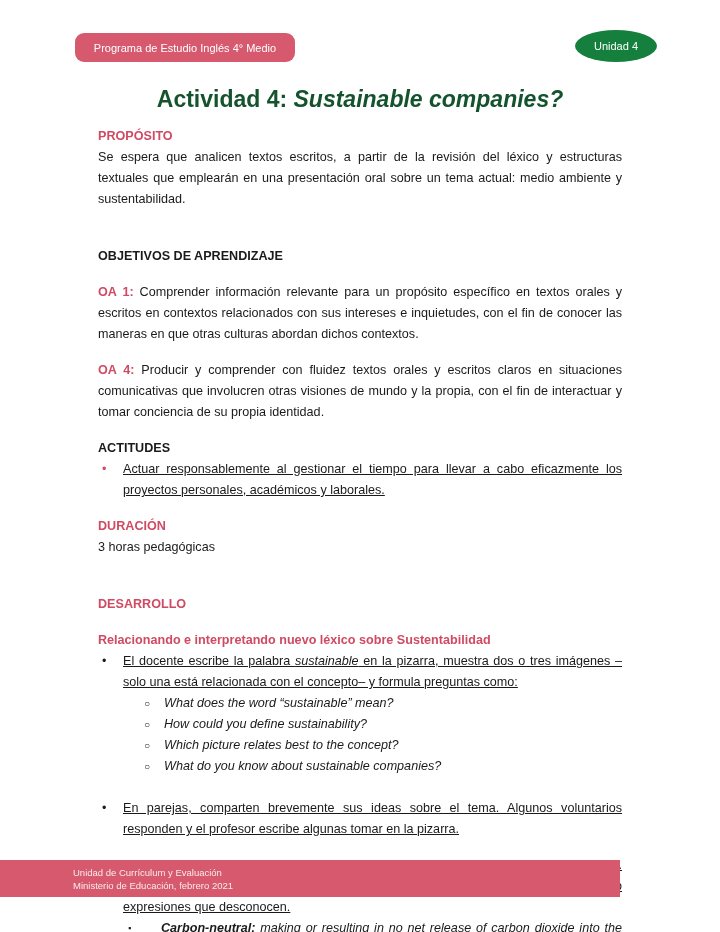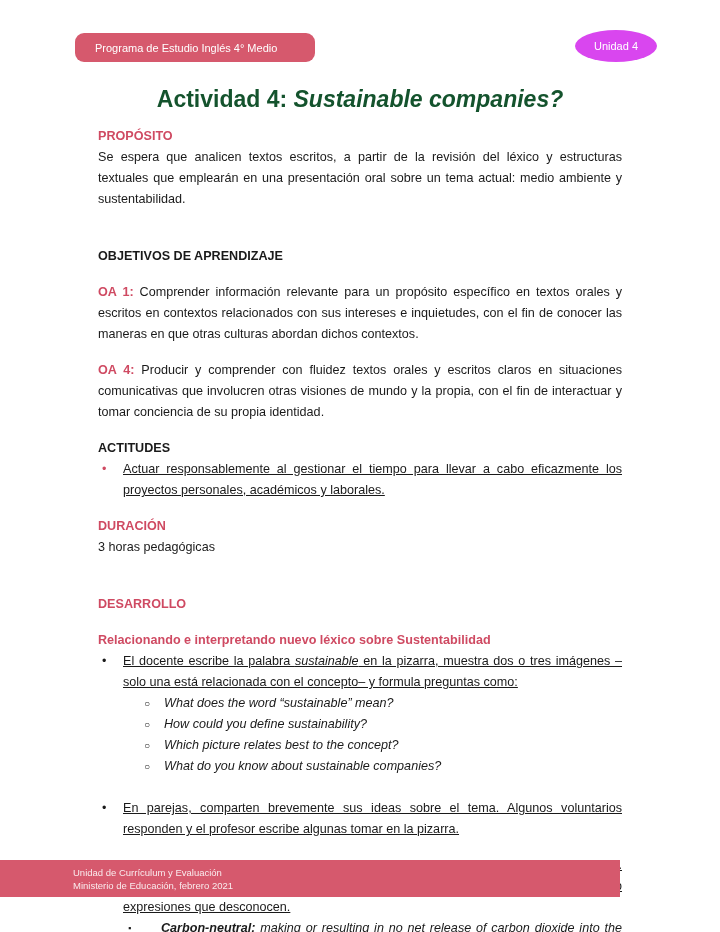--- a/index.html
+++ b/index.html
@@ -13,27 +13,26 @@
   }
   .page{width:720px;height:932px;position:relative;}
 
   
   .hdr{position:absolute;top:30px;left:0;right:0;height:36px;}
   .badge-left{
     position:absolute;left:75px;top:3px;
     background:#d6596d;color:#ffffff;
     border-radius:9px;
     width:220px;height:29px;
-    display:flex;align-items:center;justify-content:flex-start;
+    display:flex;align-items:center;justify-content:center;
     font-size:11px;
-    padding-left:20px;
   }
   .badge-right{
     position:absolute;left:575px;top:0px;
-    background:#d946ef;color:#ffffff;
+    background:#15803d;color:#ffffff;
     border-radius:50%;
     width:82px;height:32px;
     display:flex;align-items:center;justify-content:center;
     font-size:11px;
   }
 
   
   .title{
     position:absolute;top:86px;left:0;right:0;
     text-align:center;

